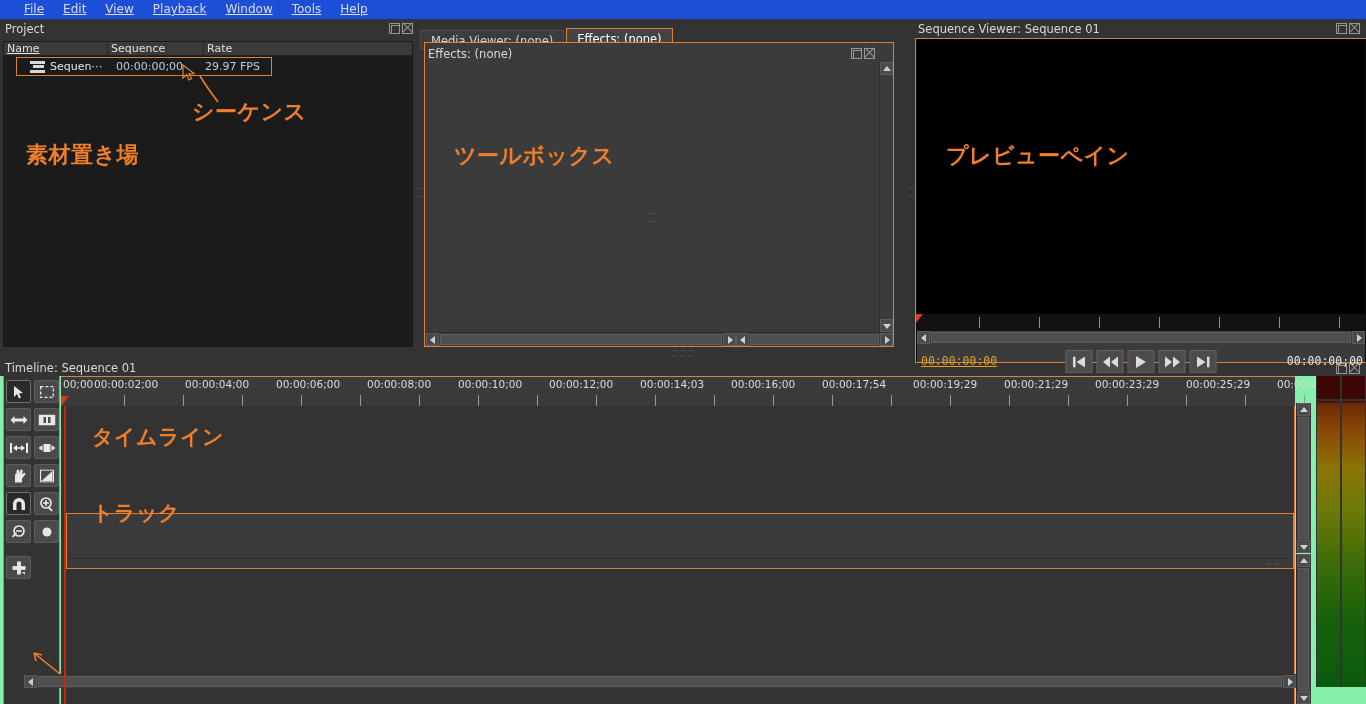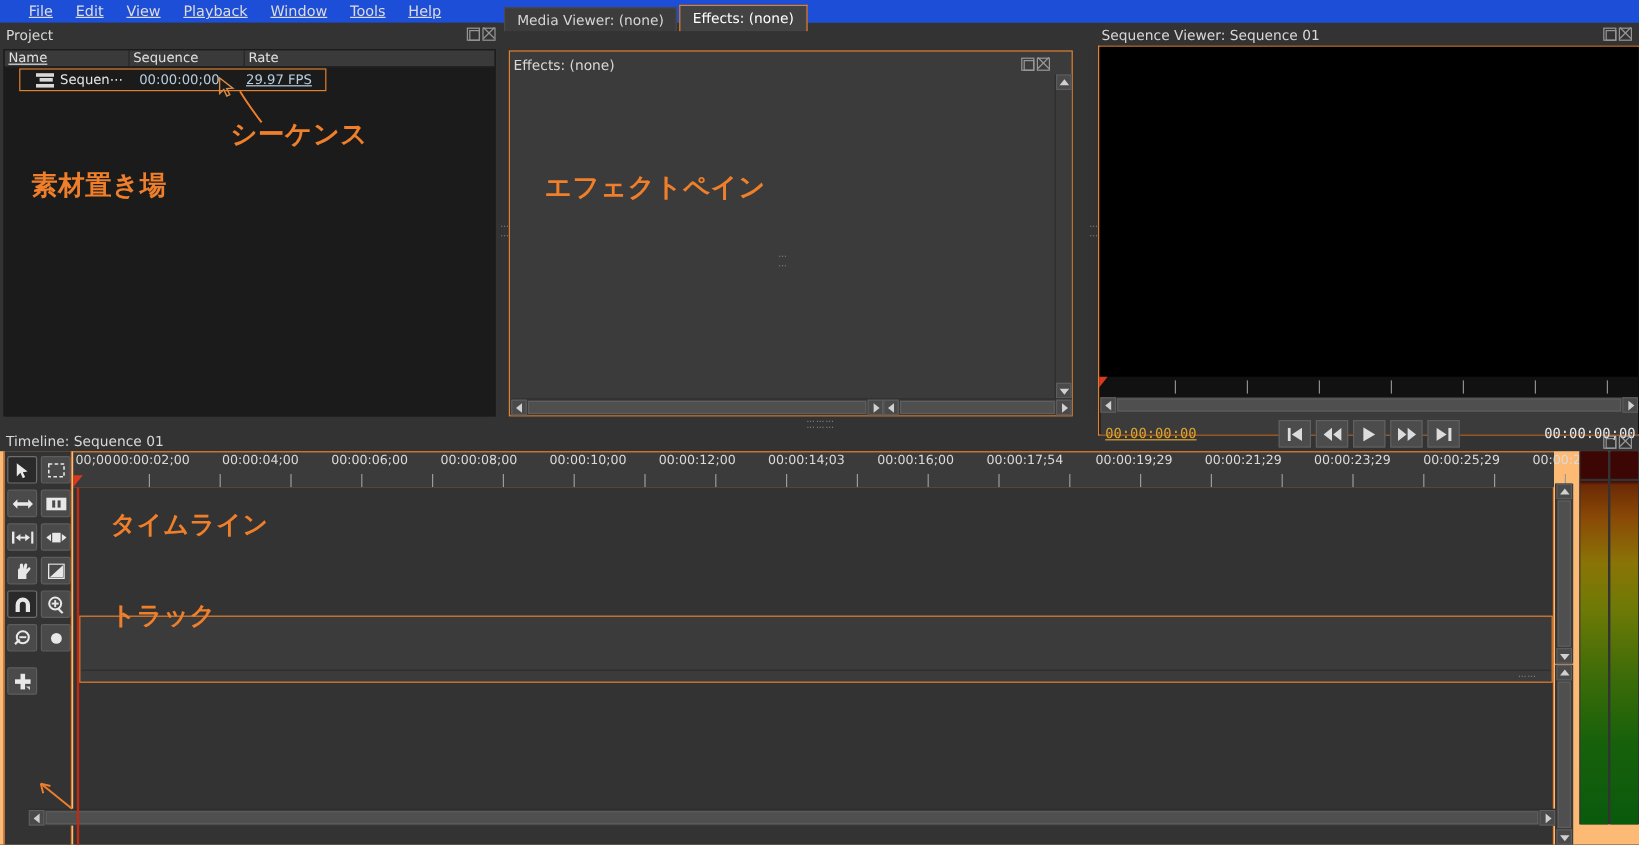--- a/index.html
+++ b/index.html
@@ -90,25 +90,25 @@
     position: relative; flex: none;
   }
   .seq-icon i {
     position: absolute; left: 0; height: 3px; background: #d8d8d8; display: block;
   }
   .seq-icon i:nth-child(1) { top: 0; width: 15px; }
   .seq-icon i:nth-child(2) { top: 4.5px; width: 11px; left: 3px; }
   .seq-icon i:nth-child(3) { top: 9px; width: 15px; }
   #seq-name { color: #e6e6e6; width: 66px; white-space: nowrap; overflow: hidden; }
   #seq-duration { color: #b9cfe0; width: 89px; }
-  #seq-rate { color: #b9cfe0; text-decoration: underline; }
+  #seq-rate { color: #b9cfe0; }
 
   
   #tabstrip {
-    position: absolute; left: 420px; top: 4px; width: 494px; height: 22px;
+    position: absolute; left: 420px; top: 28px; width: 494px; height: 22px;
     display: flex; align-items: flex-end; gap: 2px;
   }
   .tab {
     height: 20px; padding: 0 10px; line-height: 20px; font-size: 11.5px;
     background: #3c3c3c; color: #d6d6d6;
     border: 1px solid #4a4a4a; border-bottom: none;
   }
   .tab.active {
     background: #434343; color: #ffffff; height: 22px; line-height: 21px;
     border: 1px solid #e08030; border-bottom: none;
@@ -203,21 +203,21 @@
   
   .vsplit {
     position: absolute; width: 5px; background: #333333;
   }
 
   
   #timeline-title { left: 5px; top: 360px; }
   #timeline-hdrbtns { right: 6px; top: 363px; }
   #timeline-panel {
     position: absolute; left: 0px; top: 376px; width: 1366px; height: 328px;
-    background: #fdba74;
+    background: #86efac;
   }
   #toolbox {
     position: absolute; left: 3px; top: 0px; width: 57px; height: 328px;
     border-left: 1px solid #e08030; border-right: 1px solid #e08030;
     background: #333333;
   }
   .tool {
     position: absolute; width: 25px; height: 23px; background: #4a4a4a;
     border: 1px solid #5d5d5d; border-radius: 2px;
   }
@@ -658,21 +658,22 @@
     <div class="meter" id="meter-r">
         <div class="meter-gap"></div>
       </div>
   </div>
 
   <svg style="position:absolute;left:186px;top:74px;pointer-events:none" width="40" height="30">
     <path d="M32,28 C26,20 20,12 14,2" stroke="#ef7f2a" stroke-width="1.6" fill="none"></path>
   </svg>
   <div class="anno" style="left:192px;top:97px;font-size:22px">シーケンス</div>
   <div class="anno" style="left:26px;top:140px;font-size:22px">素材置き場</div>
-  <div class="anno" style="left:454px;top:141px;font-size:22px">エフェクトペイン</div>
+  <div class="anno" style="left:454px;top:141px;font-size:22px">ツールボックス</div>
+  <div class="anno" style="left:946px;top:141px;font-size:22px">プレビューペイン</div>
   <div class="anno" style="left:92px;top:423px;font-size:21px">タイムライン</div>
   <div class="anno" style="left:92px;top:499px;font-size:21px">トラック</div>
 
   <svg style="position:absolute;left:28px;top:648px;pointer-events:none" width="50" height="30">
     <path d="M32,26 L6,5" stroke="#ef7f2a" stroke-width="1.6" fill="none"></path>
     <path d="M6,5 L14,7 M6,5 L8,13" stroke="#ef7f2a" stroke-width="1.6" fill="none"></path>
   </svg>
 
 </div>
 

